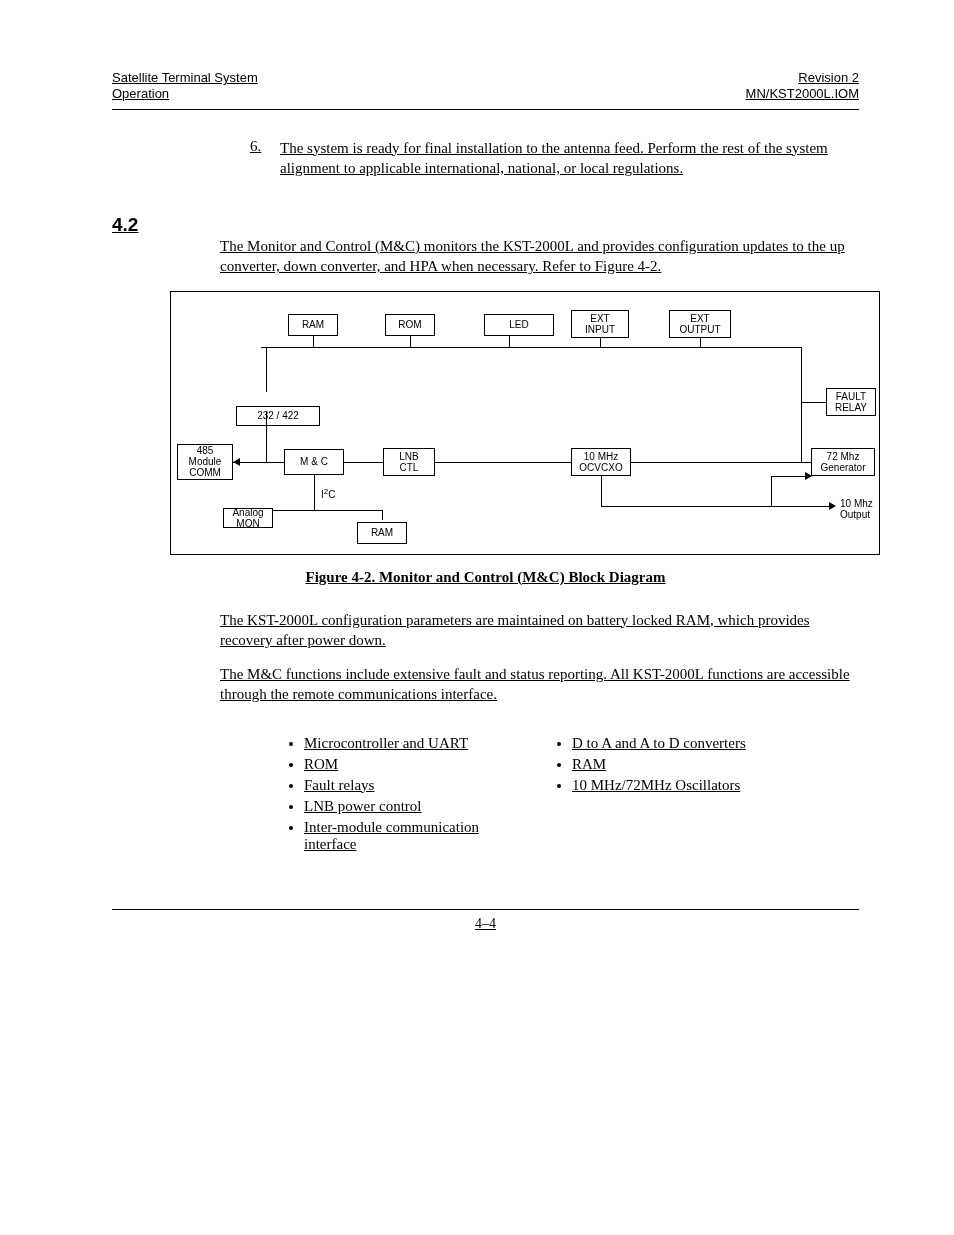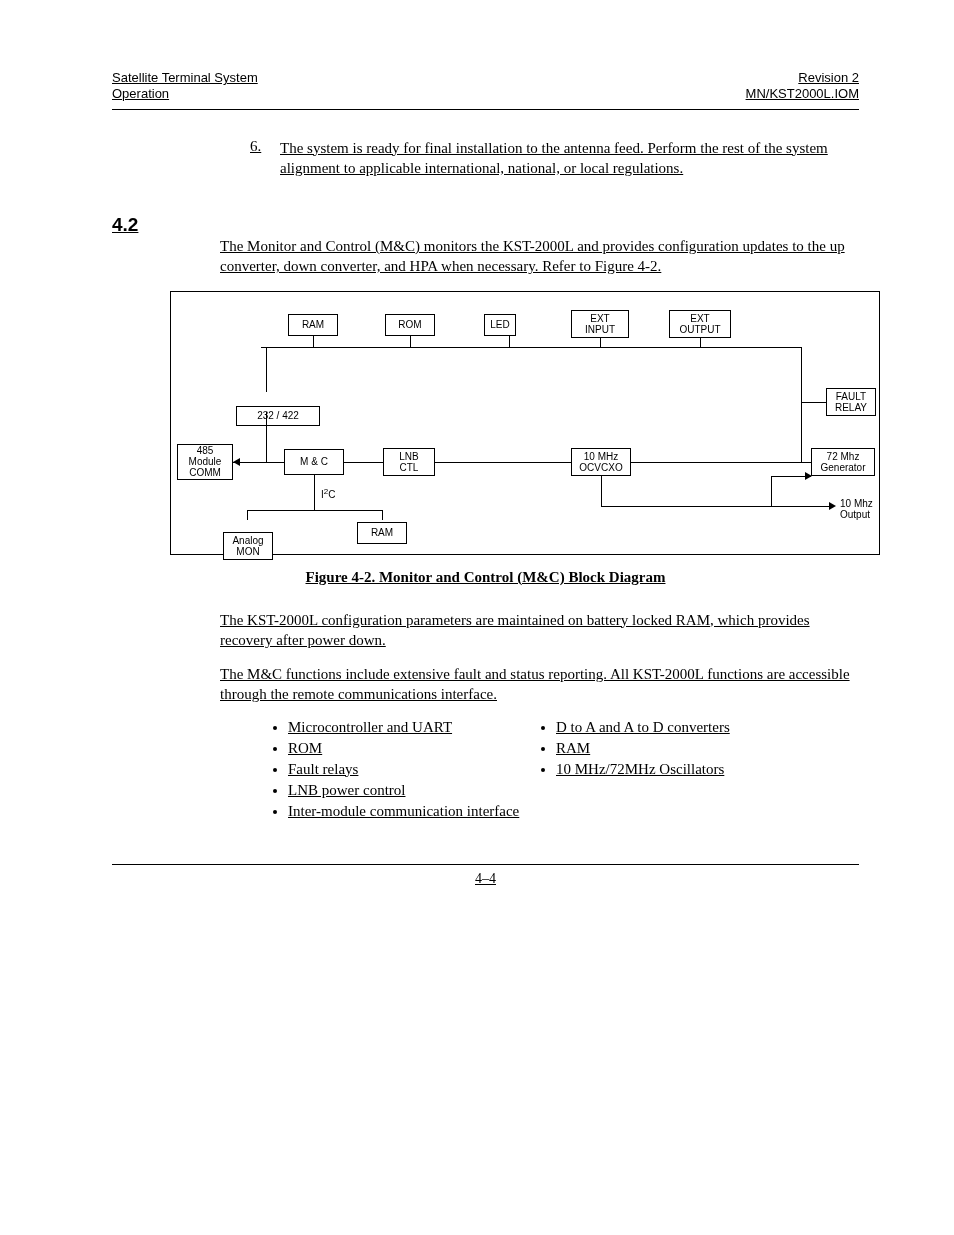--- a/index.html
+++ b/index.html
@@ -49,21 +49,21 @@
   .fig-caption {
     text-align: center;
     font-weight: bold;
     margin: 14px 0 24px 0;
   }
   .two-col {
     display: flex;
     margin-left: 46px;
     margin-bottom: 14px;
   }
-  .two-col ul { margin: 0; padding-left: 22px; }
+  .two-col ul { margin: 16px; padding-left: 22px; }
   .two-col li { margin-bottom: 4px; }
   .col-a { width: 268px; }
   .col-b { flex: 1; }
   .ftr-rule {
     border: none;
     border-top: 1px solid #000;
     margin: 40px 0 6px 0;
   }
   .ftr { text-align: center; font-size: 14px; }
 
@@ -159,21 +159,21 @@
       <div class="dbox" style="left:117px; top:22px; width:50px; height:22px;">
           <span>RAM</span>
         </div>
       <div class="dline" style="left:142px; top:44px; width:1px; height:11px;"></div>
 
       <div class="dbox" style="left:214px; top:22px; width:50px; height:22px;">
           <span>ROM</span>
         </div>
       <div class="dline" style="left:239px; top:44px; width:1px; height:11px;"></div>
 
-      <div class="dbox" style="left:313px; top:22px; width:32px; height:22px;">
+      <div class="dbox" style="left:313px; top:22px; width:70px; height:22px;">
           <span>LED</span>
         </div>
       <div class="dline" style="left:338px; top:44px; width:1px; height:11px;"></div>
 
       <div class="dbox" style="left:400px; top:18px; width:58px; height:28px; white-space:pre-line;"><span>EXT
 INPUT</span></div>
       <div class="dline" style="left:429px; top:46px; width:1px; height:9px;"></div>
 
       <div class="dbox" style="left:498px; top:18px; width:62px; height:28px; white-space:pre-line;"><span>EXT
 OUTPUT</span></div>
@@ -212,21 +212,21 @@
 Generator</span></div>
       <div class="dline" style="left:630px; top:170px; width:10px; height:1px;"></div>
 
       <div class="dline" style="left:143px; top:183px; width:1px; height:35px;"></div>
       <div class="dlabel" style="left:150px; top:196px;">I<sup>2</sup>C</div>
 
       <div class="dline" style="left:76px; top:218px; width:135px; height:1px;"></div>
       <div class="dline" style="left:76px; top:218px; width:1px; height:10px;"></div>
       <div class="dline" style="left:211px; top:218px; width:1px; height:10px;"></div>
 
-      <div class="dbox" style="left:52px; top:240px; width:50px; height:28px; white-space:pre-line;"><span>Analog
+      <div class="dbox" style="left:52px; top:216px; width:50px; height:20px; white-space:pre-line;"><span>Analog
 MON</span></div>
       <div class="dbox" style="left:186px; top:230px; width:50px; height:22px;">
           <span>RAM</span>
         </div>
 
       <div class="dline" style="left:430px; top:184px; width:1px; height:30px;"></div>
       <div class="dline" style="left:430px; top:214px; width:230px; height:1px;"></div>
 
       <div class="arrow-r" style="left:658px; top:210px;"></div>
       <div class="dlabel" style="left:669px; top:206px; text-align:left; white-space:pre-line;">10 Mhz

